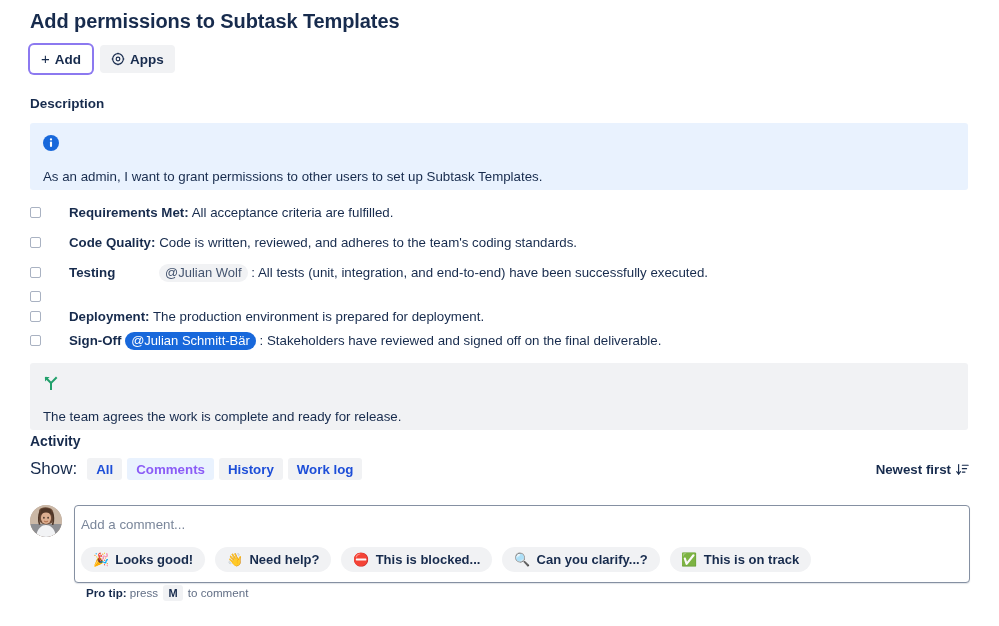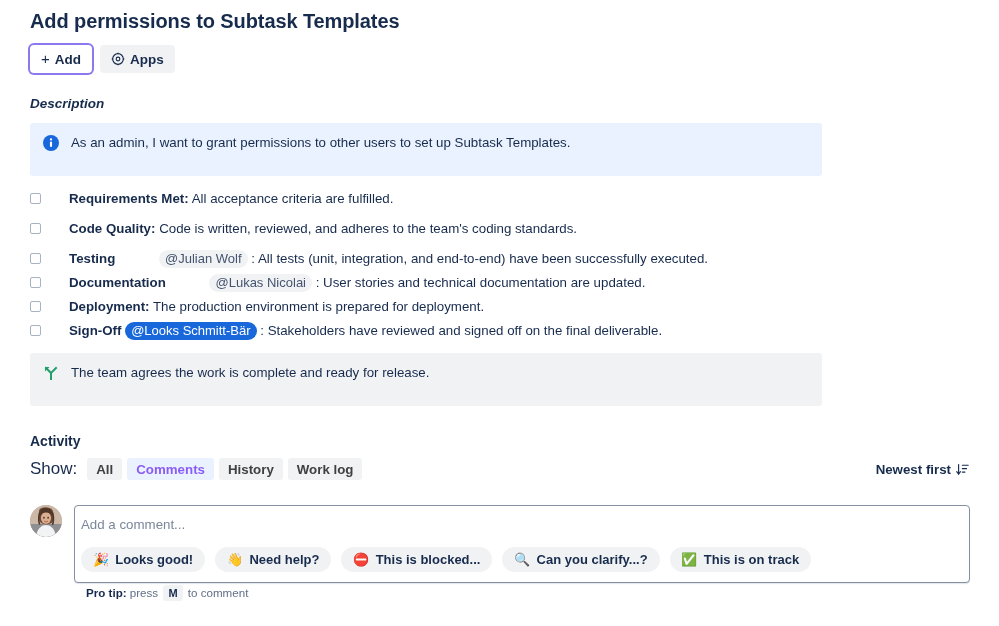--- a/index.html
+++ b/index.html
@@ -41,29 +41,29 @@
     box-shadow: 0 0 0 2px #8c79f0;
   }
   .btn .plus { font-size: 15px; font-weight: 500; line-height: 1; margin-top: -1px; }
   .gear-ico { width: 14px; height: 14px; display: block; }
 
   
   .section-heading {
     font-size: 13.5px; font-weight: 700; color: #172b4d;
     margin: 0; line-height: 16px;
   }
-  .desc-heading { margin-top: 23px; font-style: italic; }
+  .desc-heading { margin-top: 23px; }
 
   
   .panel {
-    width: 792px;
+    width: 938px;
     display: flex; align-items: flex-start; gap: 12px;
     border-radius: 3px;
-    padding: 11px 12px 20px 13px;
-    font-size: 13.3px; line-height: 18px;
+    padding: 11px 12px 4px 13px;
+    font-size: 13.3px; line-height: 18px; flex-direction: column;
   }
   .panel.info { background: #e9f2fe; margin-top: 11px; }
   .panel.note { background: #f1f2f4; margin-top: 13px; }
   .panel-text { color: #172b4d; padding-top: 0px; }
 
   .info-ico { flex: 0 0 auto; width: 16px; height: 16px; margin-top: 1px; }
   .branch-ico { flex: 0 0 auto; width: 16px; height: 16px; margin-top: 1px; }
 
   
   .checklist { margin-top: 14px; }
@@ -96,21 +96,21 @@
   
   .activity-block { position: absolute; left: 30px; top: 432px; width: 940px; }
   .activity-heading { font-size: 14px; font-weight: 700; color: #172b4d; line-height: 18px; }
   .show-row { display: flex; align-items: center; margin-top: 8px; position: relative; }
   .show-label { font-size: 17px; color: #172b4d; margin-right: 10px; }
   .seg {
     height: 22px; padding: 0 9px;
     display: inline-flex; align-items: center;
     border: none; border-radius: 3px; background: #f1f2f4;
     font-family: "Liberation Sans", sans-serif;
-    font-size: 13.3px; font-weight: 600; color: #404040;
+    font-size: 13.3px; font-weight: 600; color: #1d4ed8;
     cursor: pointer; margin-right: 5px;
   }
   .seg.active { background: #e9f2fe; color: #8b5cf6; }
   .sort-btn {
     position: absolute; right: 0; top: 0;
     display: inline-flex; align-items: center; gap: 5px;
     background: none; border: none; padding: 0 1px;
     font-family: "Liberation Sans", sans-serif;
     font-size: 13.3px; font-weight: 600; color: #172b4d;
     cursor: pointer; height: 22px;
@@ -211,29 +211,28 @@
       <div class="check-row">
         <span class="cbox"></span>
         <span class="check-text"><b>Code Quality:</b><span> Code is written, reviewed, and adheres to the team's coding standards.</span></span>
       </div>
       <div class="check-row tight">
         <span class="cbox"></span>
         <span class="check-text"><b>Testing</b> <span class="mention grey">@Julian Wolf</span> <span>: All tests (unit, integration, and end-to-end) have been successfully executed.</span></span>
       </div>
       <div class="check-row tight">
         <span class="cbox"></span>
-        <span class="check-text"><b>Documentation</b> <span class="mention grey">@Lukas Nicolai</span> <span>: User stories and technical documentation are updated.</span></span>
       </div>
       <div class="check-row tight">
         <span class="cbox"></span>
         <span class="check-text"><b>Deployment:</b><span> The production environment is prepared for deployment.</span></span>
       </div>
       <div class="check-row tight">
         <span class="cbox"></span>
-        <span class="check-text"><b>Sign-Off</b> <span class="mention blue">@Looks Schmitt-Bär</span> <span>: Stakeholders have reviewed and signed off on the final deliverable.</span></span>
+        <span class="check-text"><b>Sign-Off</b> <span class="mention blue">@Julian Schmitt-Bär</span> <span>: Stakeholders have reviewed and signed off on the final deliverable.</span></span>
       </div>
     </div>
 
   <div class="panel note">
     <span>
       <svg class="branch-ico" viewBox="0 0 16 16" aria-hidden="true">
         <g stroke="#22a06b" stroke-width="2" fill="none" stroke-linecap="square">
           <path d="M3 3 L8 8 L8 14"></path>
           <path d="M13 3 L8.6 7.4"></path>
         </g>

